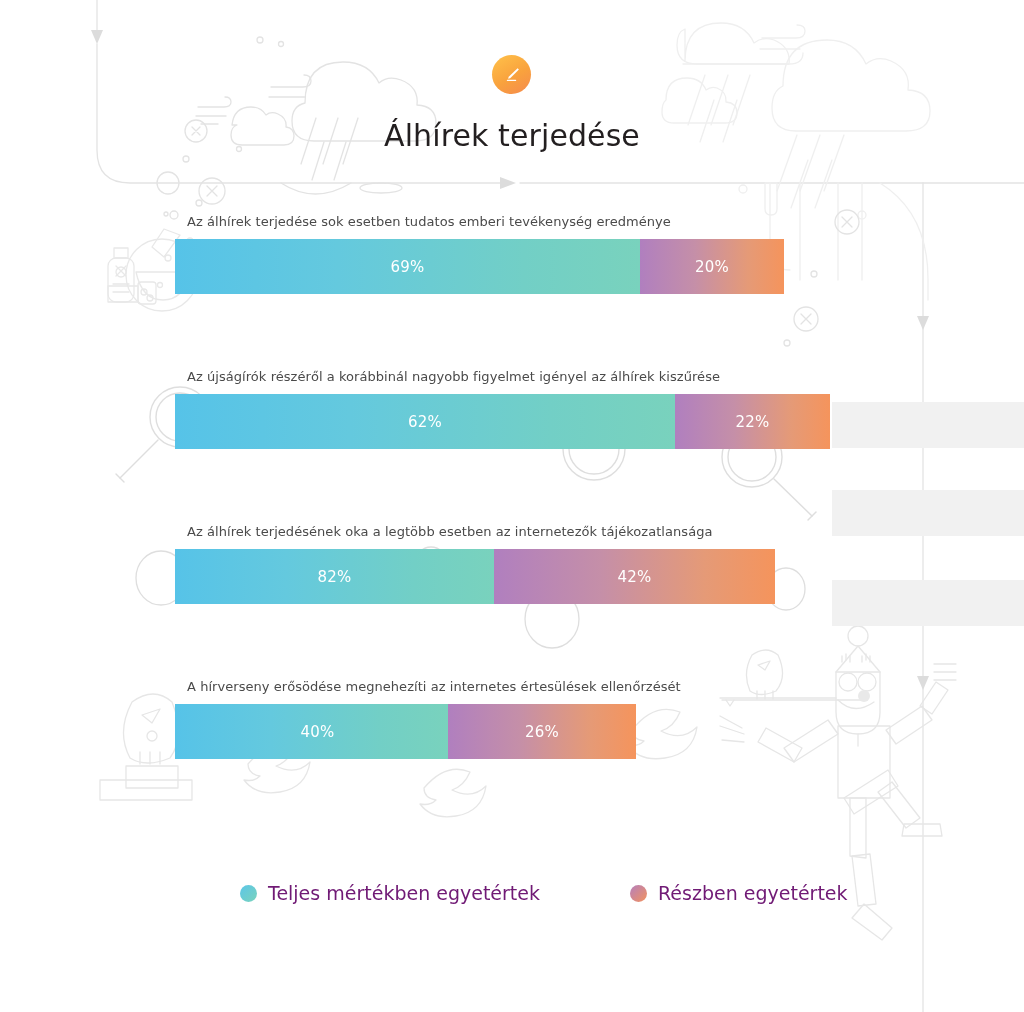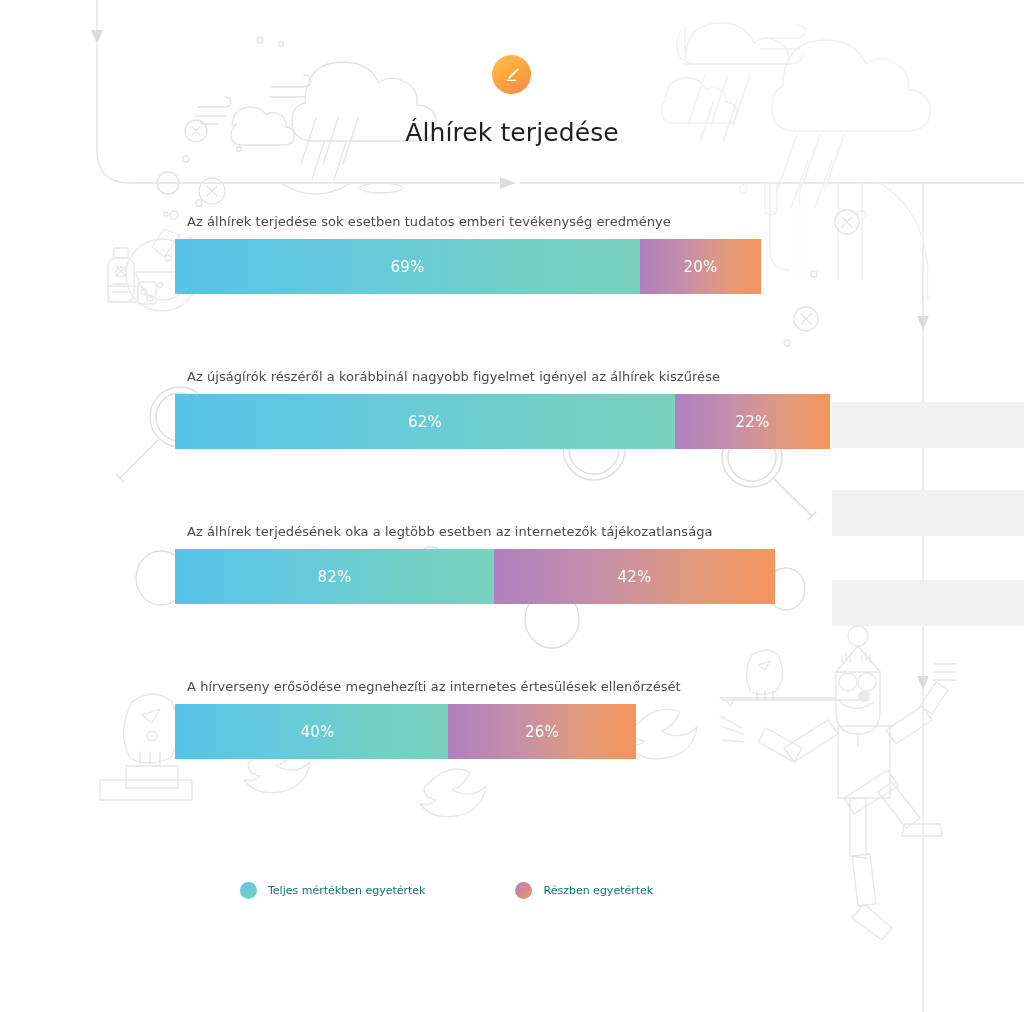--- a/index.html
+++ b/index.html
@@ -39,21 +39,21 @@
     background: linear-gradient(150deg, #ffc24a 0%, #f9a23d 55%, #f58a4e 100%);
     display: flex; align-items: center; justify-content: center;
   }
   .header-badge svg { display: block; }
 
   .page-title {
     position: absolute;
     left: 0; top: 118px;
     width: 1024px;
     text-align: center;
-    font-size: 25px;
+    font-size: 30px;
     font-weight: 400;
     color: #231f20;
     letter-spacing: .1px;
   }
 
   
   .chart {
     position: absolute;
     left: 175px; top: 214px;
     width: 610px;
@@ -90,21 +90,21 @@
     position: absolute;
     left: 240px; top: 882px;
     display: flex;
     align-items: center;
     gap: 90px;
   }
   .legend-item { display: flex; align-items: center; gap: 11px; }
   .legend-dot { width: 17px; height: 17px; border-radius: 50%; }
   .legend-dot.a { background: linear-gradient(135deg, #5cc6e8 0%, #7ad3bc 100%); }
   .legend-dot.b { background: linear-gradient(135deg, #b580bd 0%, #f3925e 100%); }
-  .legend-text { font-size: 11px; color: #0f766e; }
+  .legend-text { font-size: 19px; color: #701a75; }
 
   
   .placeholder-block {
     position: absolute;
     background: #f1f1f1;
   }
 </style>
 </head>
 <body>
 
@@ -279,21 +279,21 @@
   </div>
 
   <div class="page-title">Álhírek terjedése</div>
 
   <div class="chart">
 
     <div class="bar-group">
       <div class="bar-label">Az álhírek terjedése sok esetben tudatos emberi tevékenység eredménye</div>
       <div class="bar-track">
         <div class="seg seg-a" style="width: 465px;">69%</div>
-        <div class="seg seg-b" style="width: 121px;">20%</div>
+        <div class="seg seg-b" style="width: 144px;">20%</div>
       </div>
     </div>
 
     <div class="bar-group">
       <div class="bar-label">Az újságírók részéről a korábbinál nagyobb figyelmet igényel az álhírek kiszűrése</div>
       <div class="bar-track">
         <div class="seg seg-a" style="width: 500px; text-align: right;">62%</div>
         <div class="seg seg-b" style="width: 155px;">22%</div>
       </div>
     </div>

